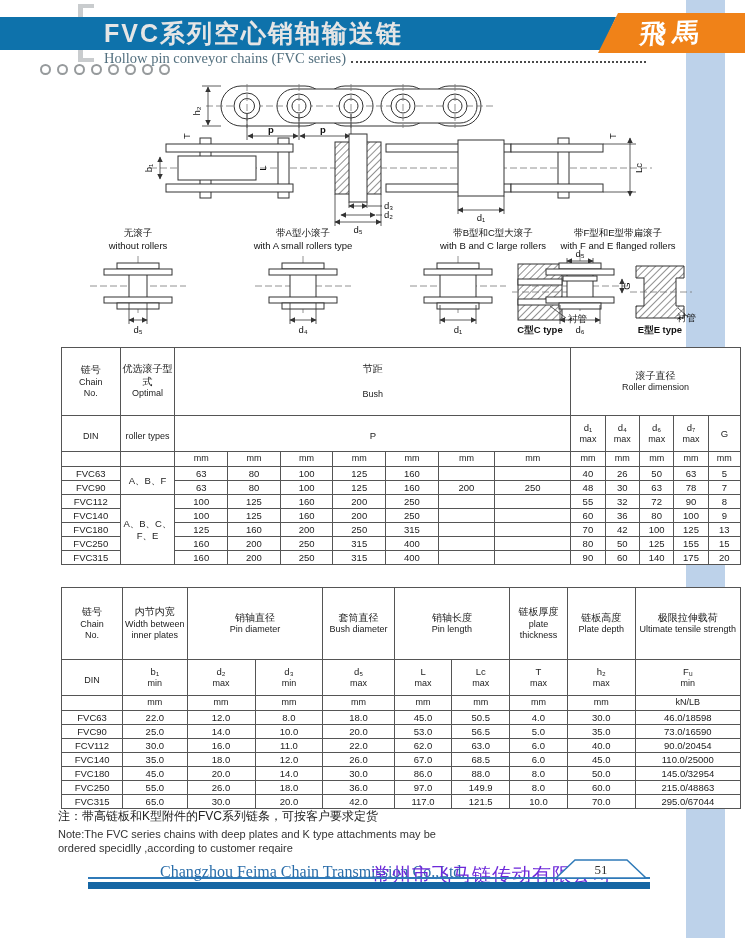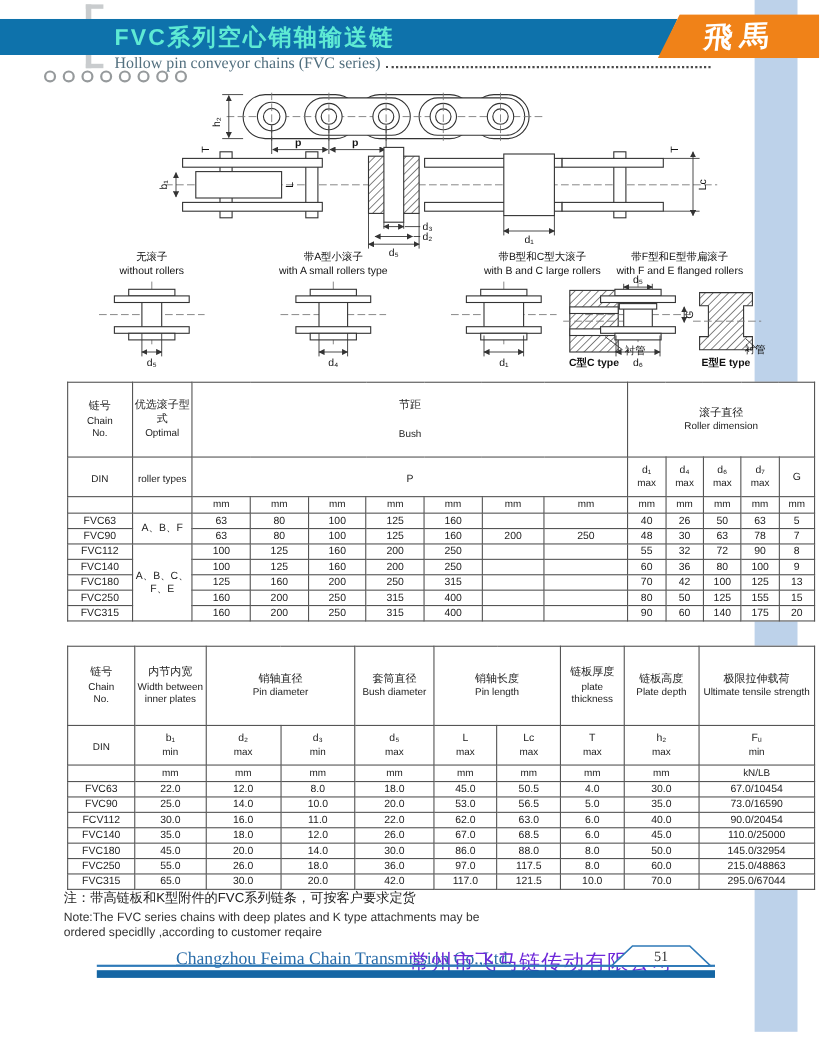--- a/index.html
+++ b/index.html
@@ -7,21 +7,21 @@
   body{position:relative;font-family:"Liberation Sans",sans-serif;background:#fff;color:#222;overflow:hidden;}
 
   
   .right-strip{position:absolute;left:686px;top:0;width:39px;height:938px;background:#bdd2ea;}
 
   
   .bracket{position:absolute;left:78px;top:4px;width:16px;height:58px;
     border-left:5px solid #c9ccce;border-top:4px solid #c9ccce;border-bottom:4px solid #c9ccce;z-index:1;}
   .banner{position:absolute;left:0;top:17px;width:616px;height:33px;background:#0e72ab;
     clip-path:polygon(0 0,100% 0,calc(100% - 15px) 100%,0 100%);display:flex;align-items:center;z-index:2;}
-  .banner-title{color:#5eead4;font-size:21px;font-weight:bold;letter-spacing:2px;padding-left:104px;white-space:nowrap;}
+  .banner-title{color:#e5e5e5;font-size:25px;font-weight:bold;letter-spacing:2px;padding-left:104px;white-space:nowrap;}
   .logo-flag{position:absolute;left:592px;top:13px;width:153px;height:40px;background:#f08218;
     clip-path:polygon(26px 0,100% 0,100% 100%,6px 100%);display:flex;align-items:center;justify-content:center;z-index:2;}
   .logo-text{color:#fff;font-size:26px;font-weight:bold;font-family:"DejaVu Serif",serif;
     transform:skewX(-8deg) rotate(-2deg);letter-spacing:7px;padding-left:8px;}
   .subtitle-row{position:absolute;left:104px;top:50px;width:542px;display:flex;align-items:baseline;z-index:2;}
   .subtitle{font-family:"Liberation Serif",serif;font-size:14.5px;color:#53707f;white-space:nowrap;}
   .dots{flex:1;border-bottom:2px dotted #4a4a4a;height:10px;margin-left:5px;}
   .circles{position:absolute;left:40px;top:64px;display:flex;gap:6px;}
   .circles span{width:11px;height:11px;border:2px solid #969a9c;border-radius:50%;display:block;background:#fff;}
 
@@ -566,21 +566,21 @@
       <tr>
         <td>FVC63</td>
         <td>22.0</td>
         <td>12.0</td>
         <td>8.0</td>
         <td>18.0</td>
         <td>45.0</td>
         <td>50.5</td>
         <td>4.0</td>
         <td>30.0</td>
-        <td>67.0/10454</td>
+        <td>46.0/18598</td>
       </tr>
       <tr>
         <td>FVC90</td>
         <td>25.0</td>
         <td>14.0</td>
         <td>10.0</td>
         <td>20.0</td>
         <td>53.0</td>
         <td>56.5</td>
         <td>5.0</td>
@@ -623,21 +623,21 @@
         <td>50.0</td>
         <td>145.0/32954</td>
       </tr>
       <tr>
         <td>FVC250</td>
         <td>55.0</td>
         <td>26.0</td>
         <td>18.0</td>
         <td>36.0</td>
         <td>97.0</td>
-        <td>117.5</td>
+        <td>149.9</td>
         <td>8.0</td>
         <td>60.0</td>
         <td>215.0/48863</td>
       </tr>
       <tr>
         <td>FVC315</td>
         <td>65.0</td>
         <td>30.0</td>
         <td>20.0</td>
         <td>42.0</td>

